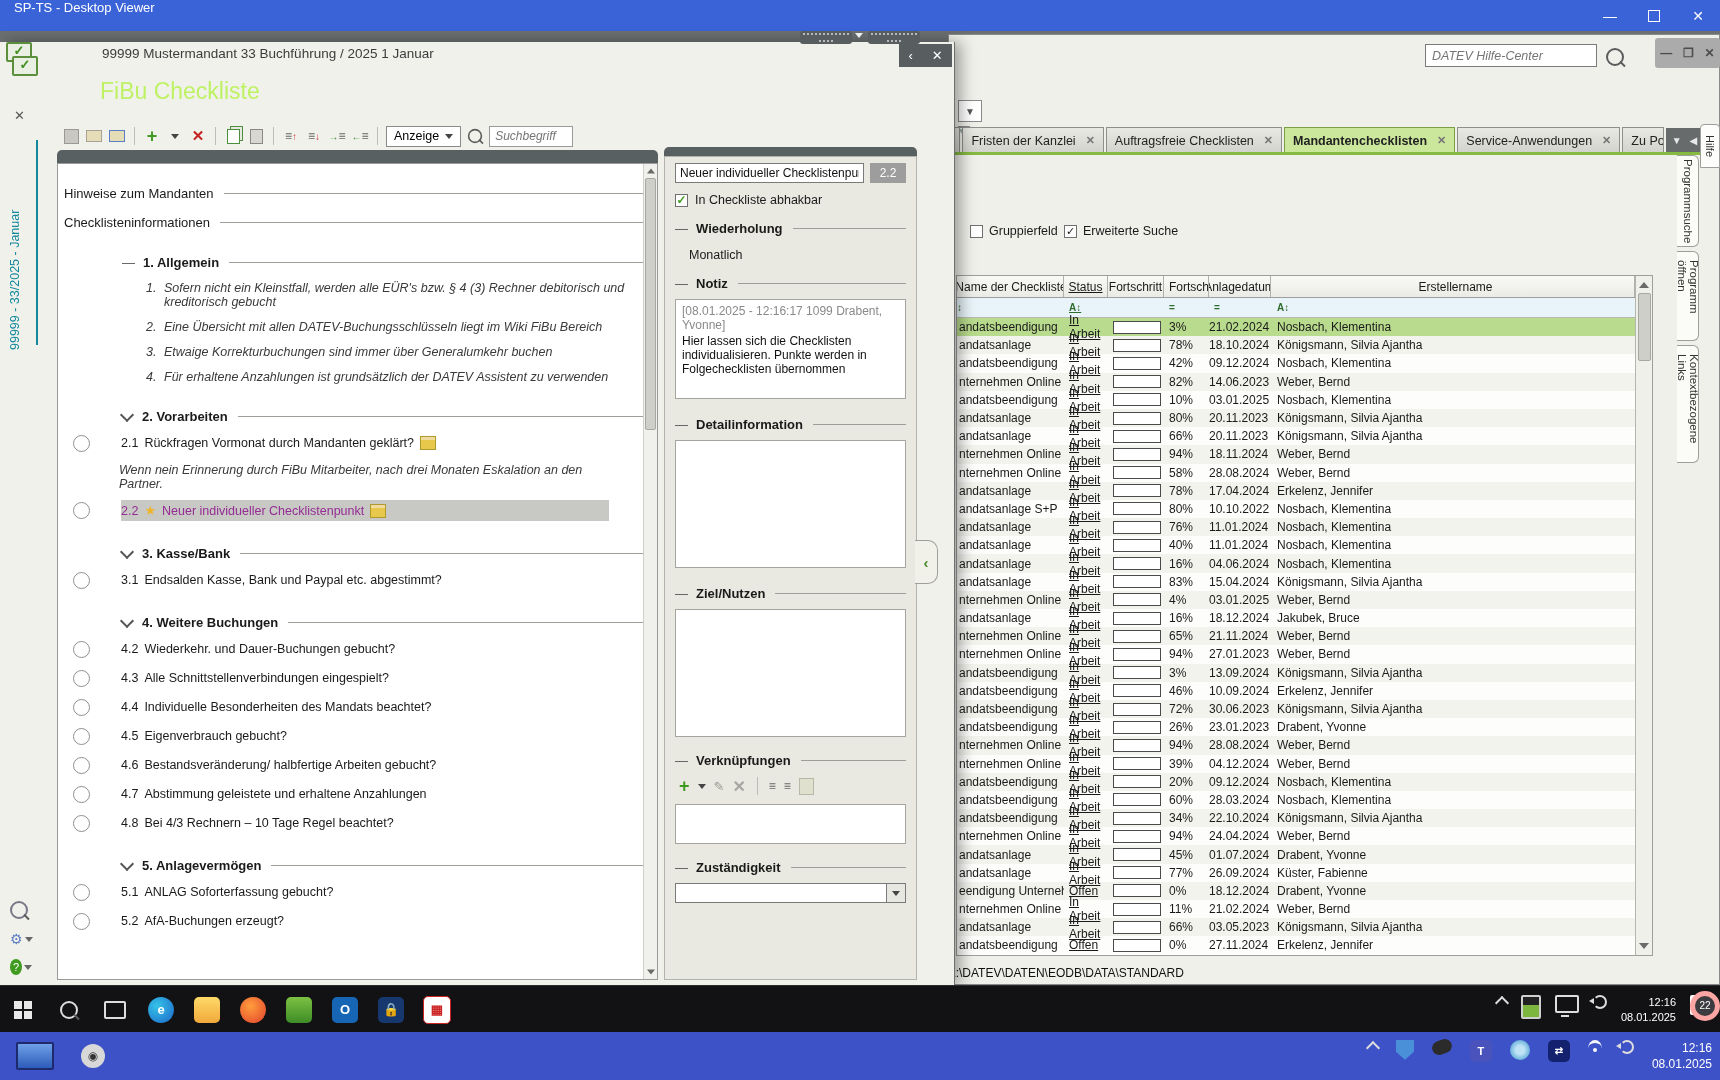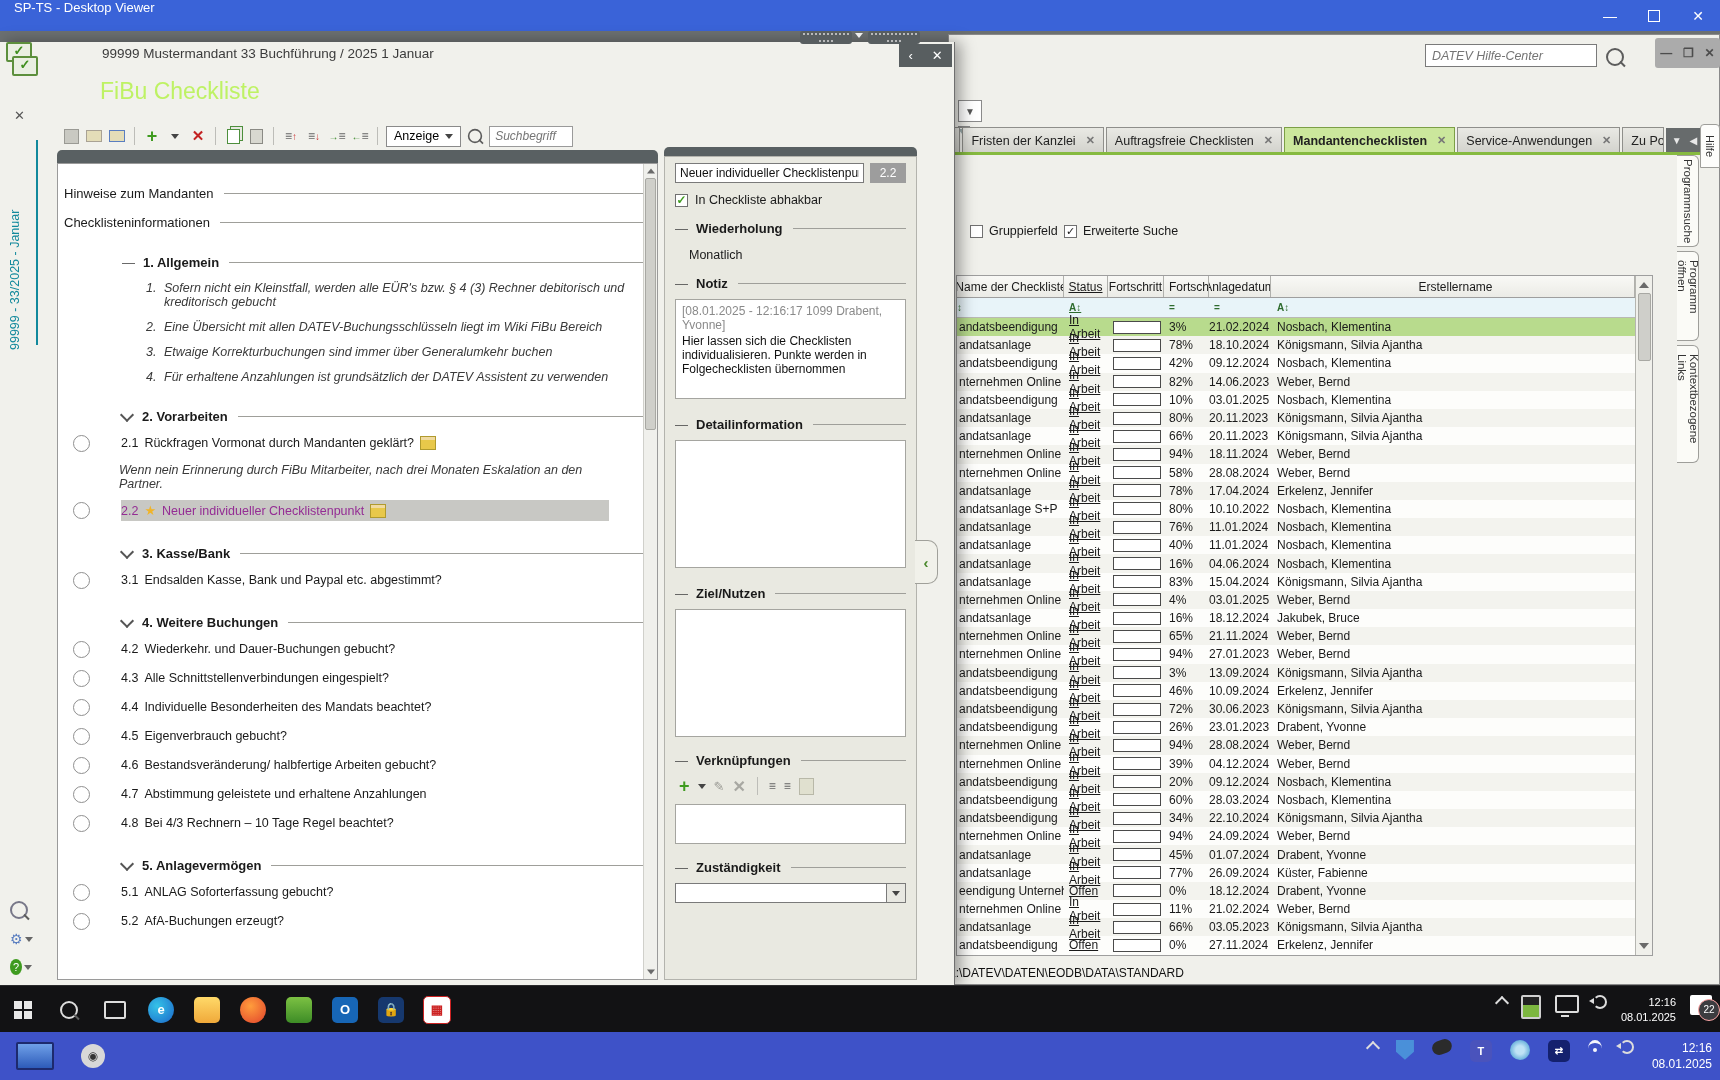--- a/index.html
+++ b/index.html
@@ -143,21 +143,21 @@
   .tb-remote{left:0;top:985px;width:1720px;height:47px;background:#121214;border-top:1px solid #2a2a2c;display:flex;align-items:center;color:#fff;}
   .tb-local{left:0;top:1032px;width:1720px;height:48px;background:#3e52c8;display:flex;align-items:center;color:#fff;}
   .win-logo{width:18px;height:18px;display:grid;grid-template-columns:8px 8px;grid-template-rows:8px 8px;gap:2px;}
   .win-logo i{background:#e8e8e8;}
   .tb-slot{width:46px;height:47px;display:flex;align-items:center;justify-content:center;}
   .app-tile{width:26px;height:26px;border-radius:5px;display:flex;align-items:center;justify-content:center;font-size:13px;font-weight:bold;color:#fff;}
   .tray{display:flex;align-items:flex-start;gap:14px;margin-left:auto;padding-right:8px;}
   .clock{font-size:11px;text-align:right;line-height:1.35;}
   .chev-up{width:8px;height:8px;border-left:2px solid #ddd;border-top:2px solid #ddd;transform:rotate(45deg);margin-top:3px;}
   .badge-notif{position:relative;width:22px;height:20px;background:#fff;border-radius:2px;}
-  .badge-notif .b{position:absolute;right:-8px;bottom:-6px;width:20px;height:20px;background:#3c3c40;border:1px solid #fca5a5;border-radius:50%;color:#fff;font-size:10px;display:flex;align-items:center;justify-content:center;}
+  .badge-notif .b{position:absolute;right:-8px;bottom:-6px;width:20px;height:20px;background:#3c3c40;border:5px solid #fca5a5;border-radius:50%;color:#fff;font-size:10px;display:flex;align-items:center;justify-content:center;}
   .spk{width:10px;height:10px;border:2px solid #ddd;border-radius:50%;border-left-color:transparent;position:relative;}
   .spk:before{content:"";position:absolute;left:-6px;top:1px;border-top:3px solid transparent;border-bottom:3px solid transparent;border-right:5px solid #ddd;}
   .batt{width:16px;height:20px;border:2px solid #cfcfcf;border-radius:2px;position:relative;background:#222;}
   .batt i{position:absolute;left:0;bottom:0;width:100%;height:60%;background:#7cb63f;}
   .neticon{width:20px;height:14px;border:2px solid #ddd;border-radius:2px;position:relative;}
   .neticon:after{content:"";position:absolute;left:4px;bottom:-6px;width:8px;height:2px;background:#ddd;}
   .wifi{width:14px;height:14px;border-top:3px solid #fff;border-radius:50% 50% 0 0;position:relative;opacity:.95;}
   .wifi:after{content:"";position:absolute;left:5px;top:5px;width:4px;height:4px;background:#fff;border-radius:50%;}
   .mon-icon{width:34px;height:24px;border:2px solid #1d2a6e;background:linear-gradient(#6fa0e8,#2d5bb9);border-radius:2px;}
   .eye-icon{width:24px;height:24px;border-radius:50%;background:#d8d8d8;color:#333;display:flex;align-items:center;justify-content:center;font-size:12px;}
@@ -539,21 +539,21 @@
               <span class="c-date">22.10.2024</span>
               <span class="c-erst">Königsmann, Silvia Ajantha</span>
             </div>
             <div class="trow">
               <span class="c-name">nternehmen Online Neuanla...</span>
               <span class="c-status">In Arbeit</span>
               <span class="c-prog">
                 <span class="pbar"><span class="pfill" style="width: 43.24px;"></span></span>
               </span>
               <span class="c-pct">94%</span>
-              <span class="c-date">24.09.2024</span>
+              <span class="c-date">24.04.2024</span>
               <span class="c-erst">Weber, Bernd</span>
             </div>
             <div class="trow">
               <span class="c-name">andatsanlage</span>
               <span class="c-status">In Arbeit</span>
               <span class="c-prog">
                 <span class="pbar"><span class="pfill" style="width: 20.7px;"></span></span>
               </span>
               <span class="c-pct">45%</span>
               <span class="c-date">01.07.2024</span>

